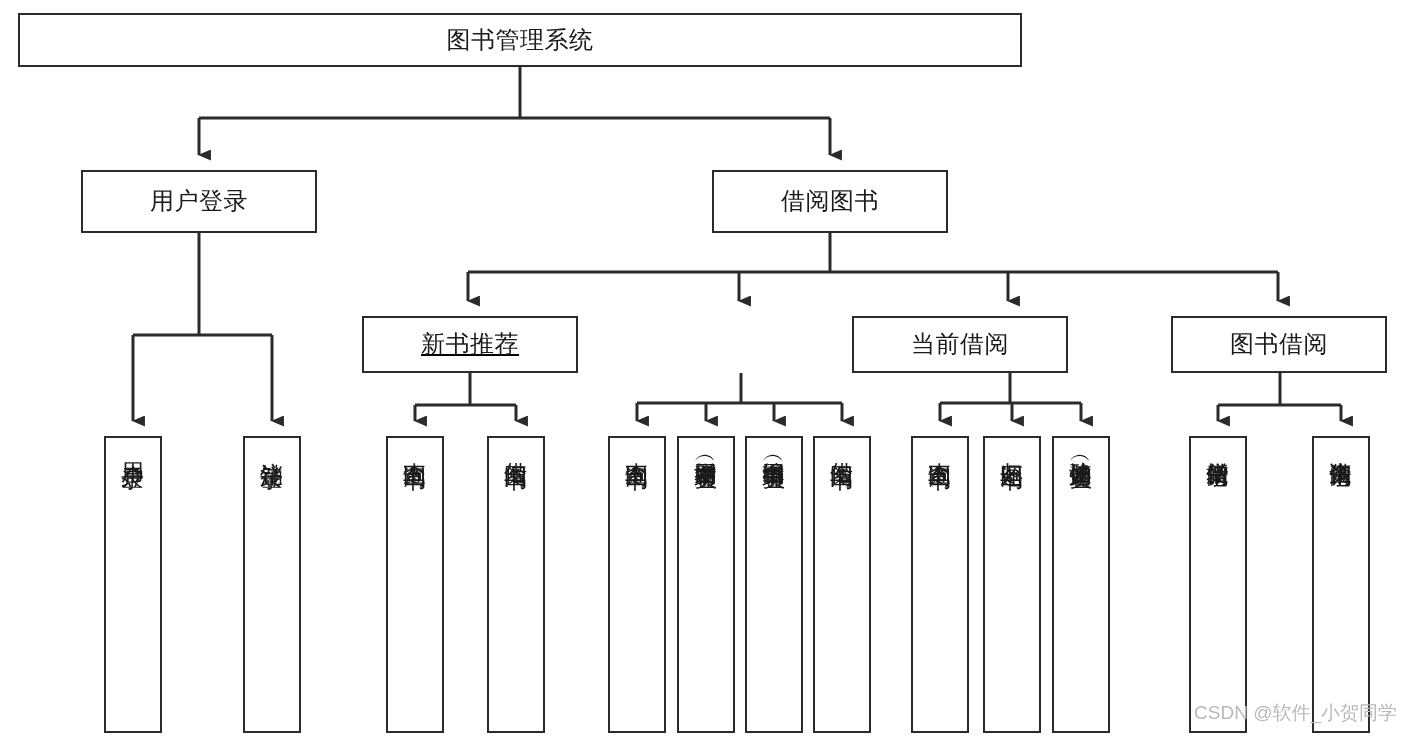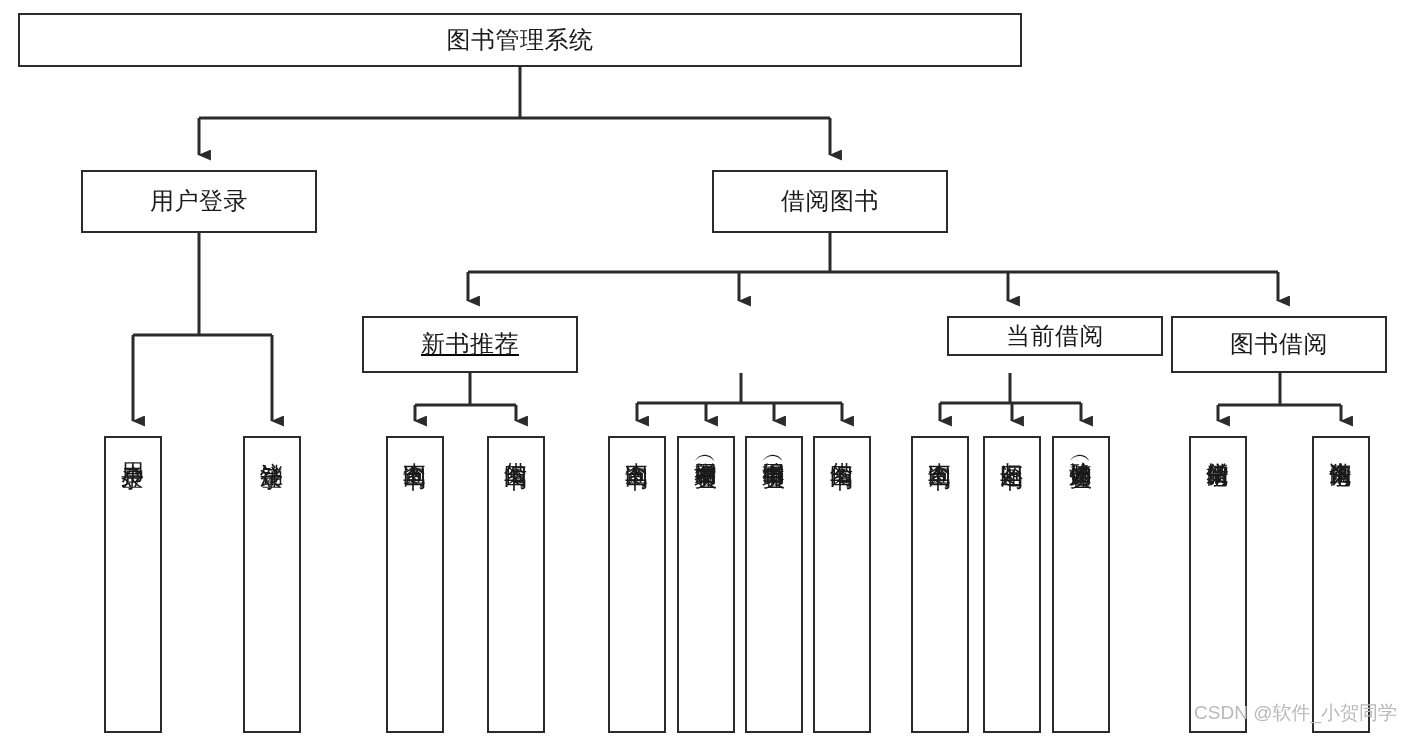--- a/index.html
+++ b/index.html
@@ -147,21 +147,21 @@
   <div class="node-box" id="node-l2-0" style="left: 81px; top: 170px; width: 236px; height: 63px;">
     <span class="node-label-h">用户登录</span>
   </div>
   <div class="node-box" id="node-l2-1" style="left: 712px; top: 170px; width: 236px; height: 63px;">
     <span class="node-label-h">借阅图书</span>
   </div>
 
   <div class="node-box" id="node-l3-0" style="left: 362px; top: 316px; width: 216px; height: 57px; text-decoration: underline;">
     <span class="node-label-h">新书推荐</span>
   </div>
-  <div class="node-box" id="node-l3-2" style="left: 947px; top: 316px; width: 216px; height: 40px;">
+  <div class="node-box" id="node-l3-2" style="left: 852px; top: 316px; width: 216px; height: 57px;">
     <span class="node-label-h">当前借阅</span>
   </div>
   <div class="node-box" id="node-l3-3" style="left: 1171px; top: 316px; width: 216px; height: 57px;">
     <span class="node-label-h">图书借阅</span>
   </div>
 
   <div class="node-box leaf" id="node-leaf-0" style="left: 104px; top: 436px; width: 58px; height: 297px;">
     <span class="node-label-v">用户登录</span>
   </div>
   <div class="node-box leaf" id="node-leaf-1" style="left: 243px; top: 436px; width: 58px; height: 297px;">

